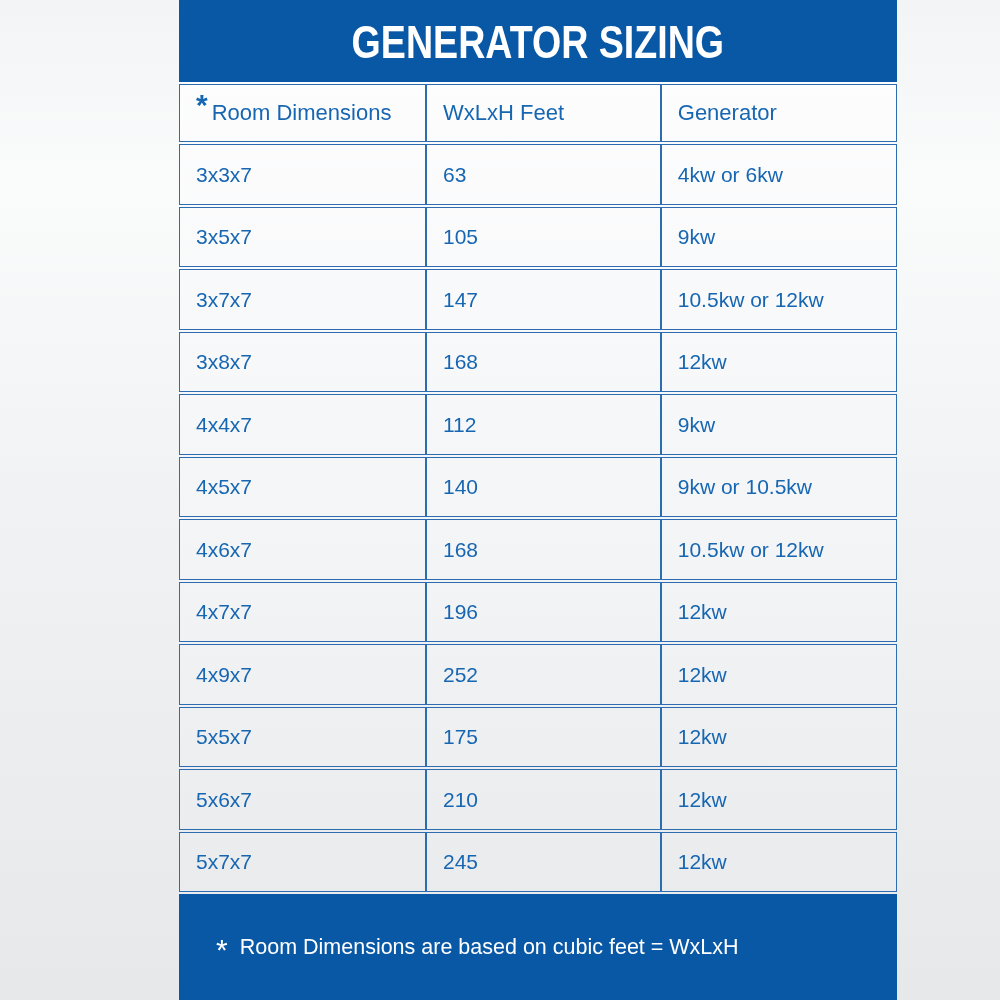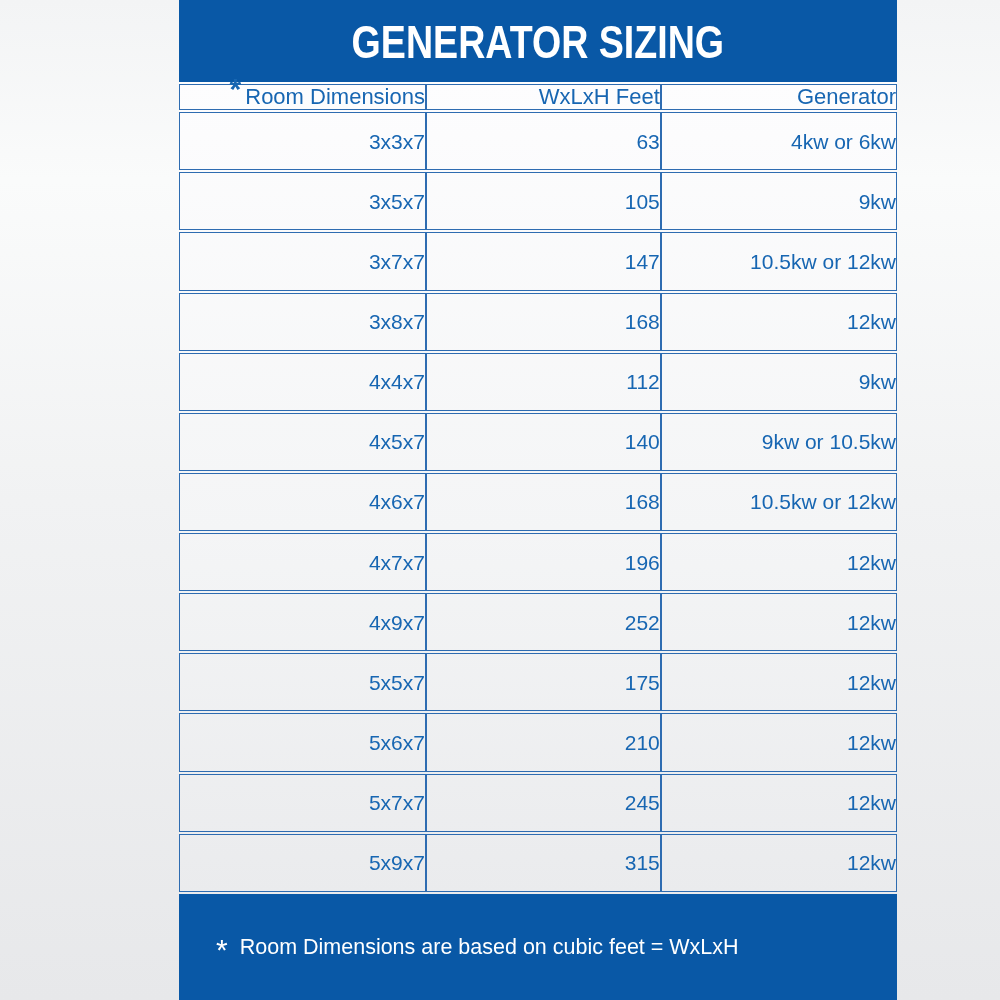--- a/index.html
+++ b/index.html
@@ -31,23 +31,23 @@
     border-collapse: separate; border-spacing: 0 2px;
     table-layout: fixed;
   }
   col.c-room { width: 34.4%; }
   col.c-cubic { width: 32.7%; }
   col.c-gen  { width: 32.9%; }
   table.sizing th, table.sizing td {
     border: 1.5px solid #2e6cb1;
     background: transparent;
     color: #1766b2;
-    text-align: right; vertical-align: middle;
+    text-align: left; vertical-align: middle;
     font-size: 21px; font-weight: 400;
-    padding: 0; line-height: 1.1;
+    padding: 16px; line-height: 1.1;
   }
   table.sizing th { font-size: 22px; }
   .hdr-star {
     font-size: 30px; font-weight: 700; line-height: 0;
     vertical-align: -2px; position: relative; top: -7px; margin-right: 4px;
   }
   .footer {
     flex: 1; display: flex; align-items: center;
     padding-left: 37px; color: #ffffff; font-size: 21.5px;
   }
@@ -132,25 +132,20 @@
           <tr>
     <td>5x6x7</td>
     <td>210</td>
     <td>12kw</td>
   </tr>
           <tr>
     <td>5x7x7</td>
     <td>245</td>
     <td>12kw</td>
   </tr>
-          <tr>
-    <td>5x9x7</td>
-    <td>315</td>
-    <td>12kw</td>
-  </tr>
         </tbody>
     </table>
   </div>
 
   <div class="footer">
     <span class="foot-star">*</span>
     <span>Room Dimensions are based on cubic feet = WxLxH</span>
   </div>
 
 </div>

